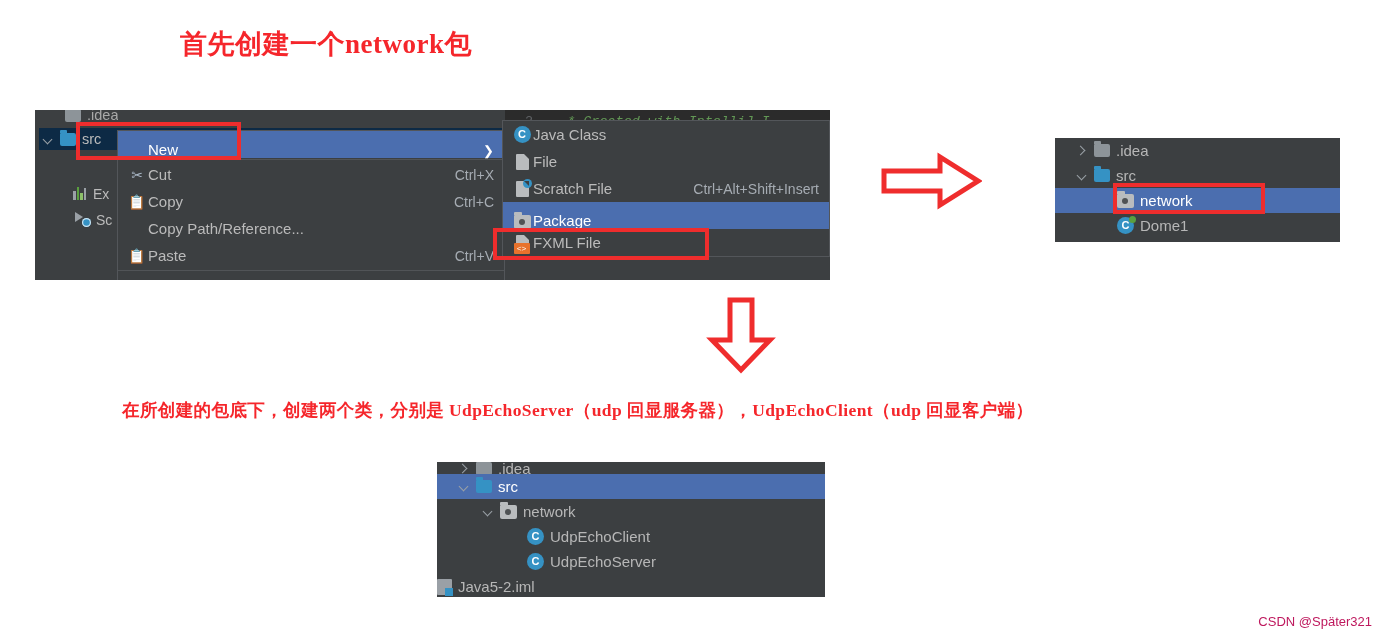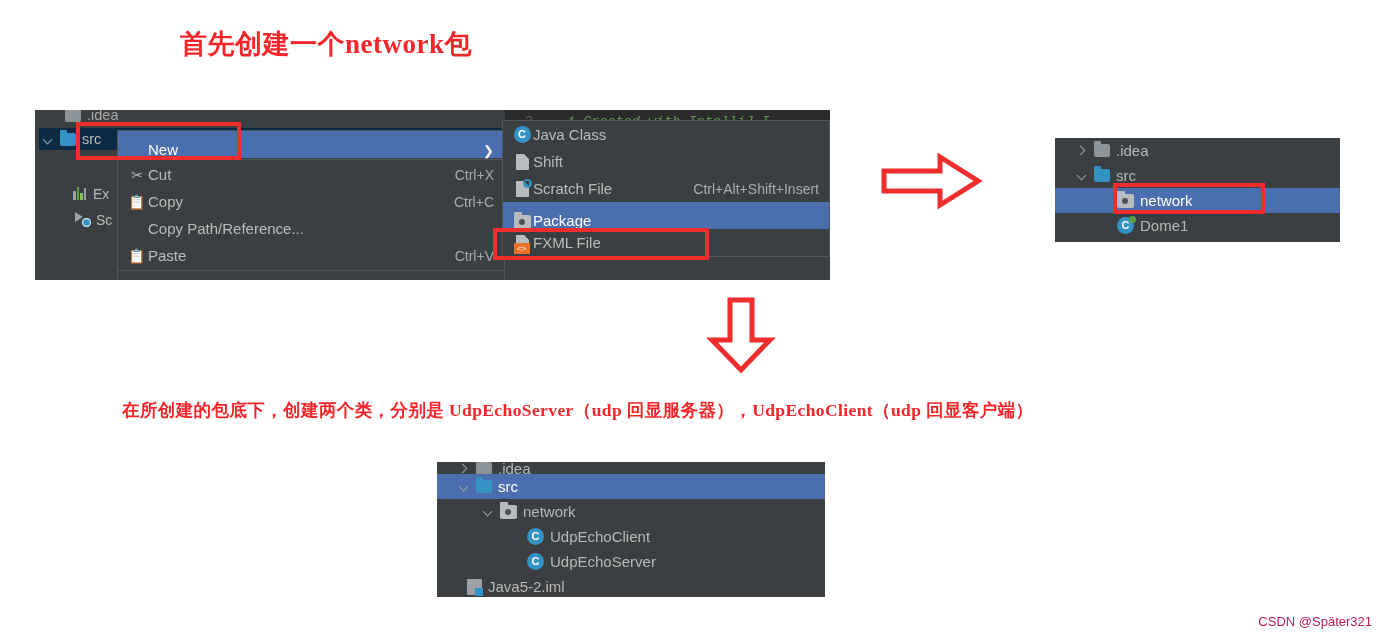--- a/index.html
+++ b/index.html
@@ -501,21 +501,21 @@
     <div class="mi">
       <span class="mi-ico">
           <span class="ico-java">C</span>
         </span>
       <span class="mi-label">Java Class</span>
     </div>
     <div class="mi">
       <span class="mi-ico">
           <span class="ico-file"></span>
         </span>
-      <span class="mi-label">Shift</span>
+      <span class="mi-label">File</span>
     </div>
     <div class="mi">
       <span class="mi-ico">
           <span class="ico-file scratch"></span>
         </span>
       <span class="mi-label">Scratch File</span>
       <span class="mi-accel">Ctrl+Alt+Shift+Insert</span>
     </div>
     <div class="mi sel">
       <span class="mi-ico">
@@ -585,19 +585,19 @@
     <span>network</span>
   </div>
   <div class="tr" style="padding-left:90px">
     <span class="ico-class">C</span>
     <span>UdpEchoClient</span>
   </div>
   <div class="tr" style="padding-left:90px">
     <span class="ico-class">C</span>
     <span>UdpEchoServer</span>
   </div>
-  <div class="tr" style="padding-left:30px">
+  <div class="tr" style="">
     <span class="ico-iml"></span>
     <span>Java5-2.iml</span>
   </div>
 </div>
 
 <div id="watermark">CSDN @Später321</div>
 
 </body></html>

